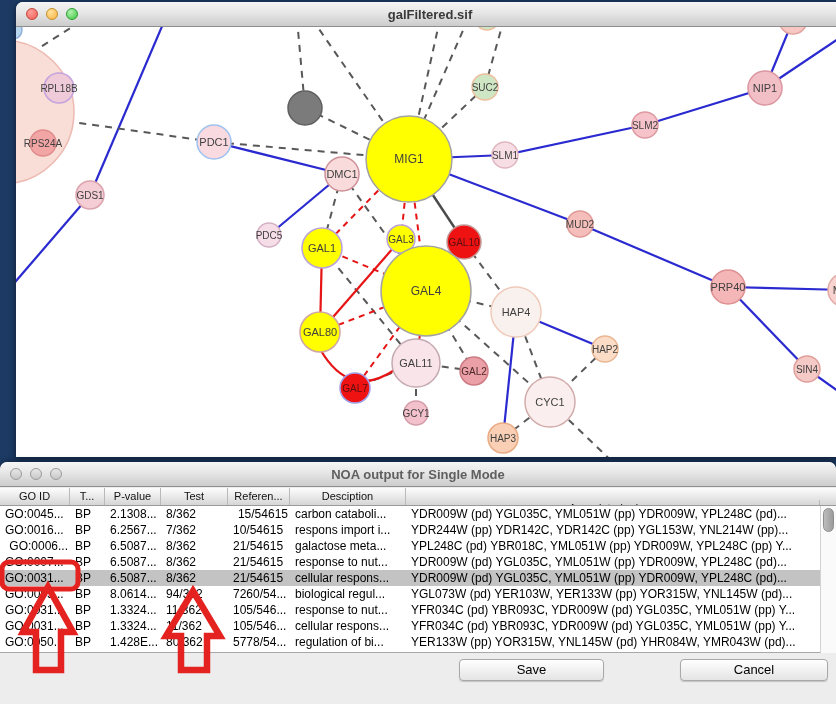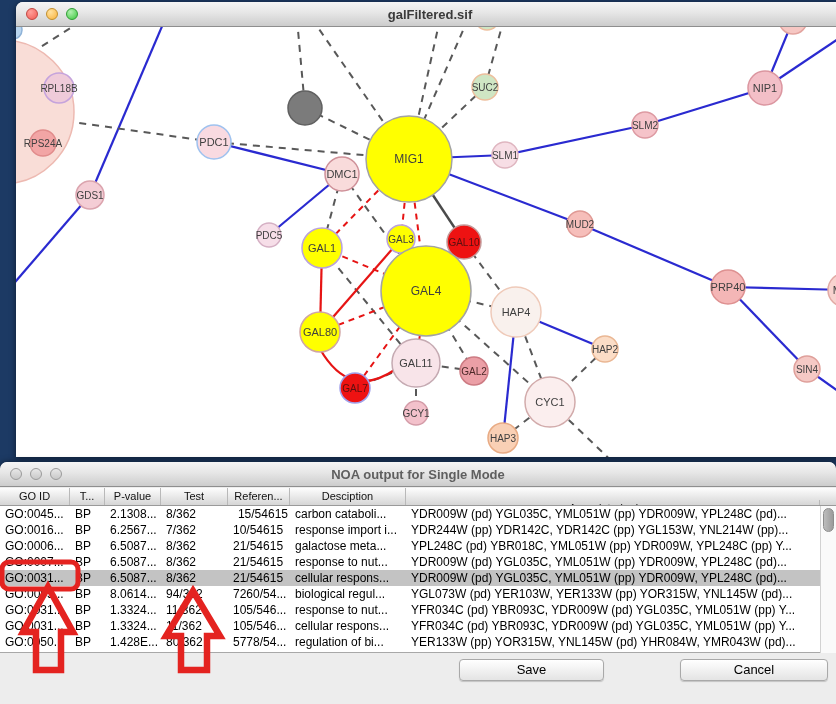--- a/index.html
+++ b/index.html
@@ -209,25 +209,25 @@
           <div class="td" style="width: 62px; text-align: right;">15/54615</div>
           <div class="td" style="width: 116px;">carbon cataboli...</div>
           <div class="td" style="width: 414px;">YDR009W (pd) YGL035C, YML051W (pp) YDR009W, YPL248C (pd)...</div>
         </div>
         <div class="tr">
           <div class="td" style="width: 70px;">GO:0016...</div>
           <div class="td" style="width: 35px;">BP</div>
           <div class="td" style="width: 56px;">6.2567...</div>
           <div class="td" style="width: 67px;">7/362</div>
           <div class="td" style="width: 62px;">10/54615</div>
-          <div class="td" style="width: 116px;">response import i...</div>
+          <div class="td" style="width: 116px;">respons import i...</div>
           <div class="td" style="width: 414px;">YDR244W (pp) YDR142C, YDR142C (pp) YGL153W, YNL214W (pp)...</div>
         </div>
         <div class="tr">
-          <div class="td" style="width: 70px;">GO:0006...</div>
+          <div class="td" style="width: 70px; text-align: right;">GO:0006...</div>
           <div class="td" style="width: 35px;">BP</div>
           <div class="td" style="width: 56px;">6.5087...</div>
           <div class="td" style="width: 67px;">8/362</div>
           <div class="td" style="width: 62px;">21/54615</div>
           <div class="td" style="width: 116px;">galactose meta...</div>
           <div class="td" style="width: 414px;">YPL248C (pd) YBR018C, YML051W (pp) YDR009W, YPL248C (pp) Y...</div>
         </div>
         <div class="tr">
           <div class="td" style="width: 70px;">GO:0007...</div>
           <div class="td" style="width: 35px;">BP</div>

